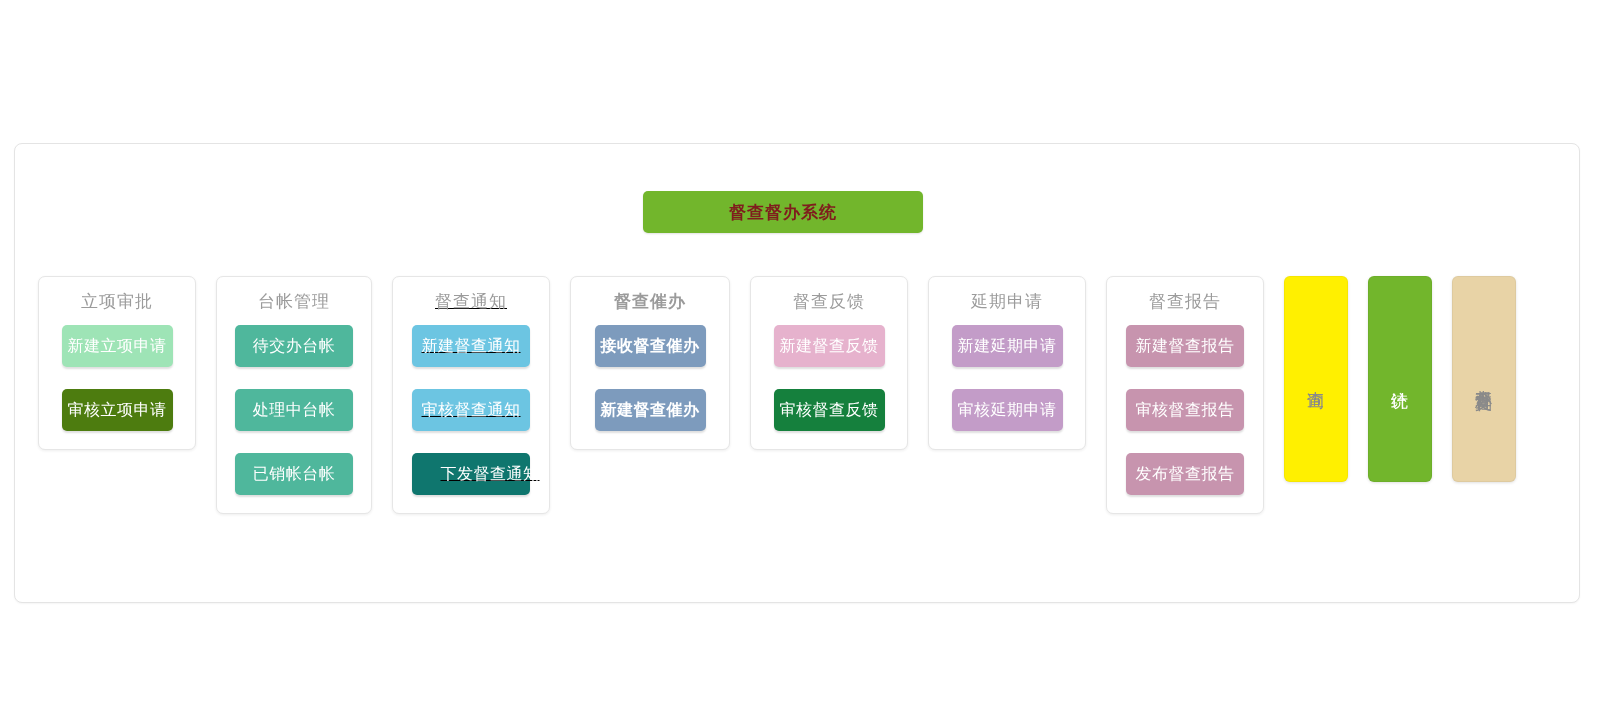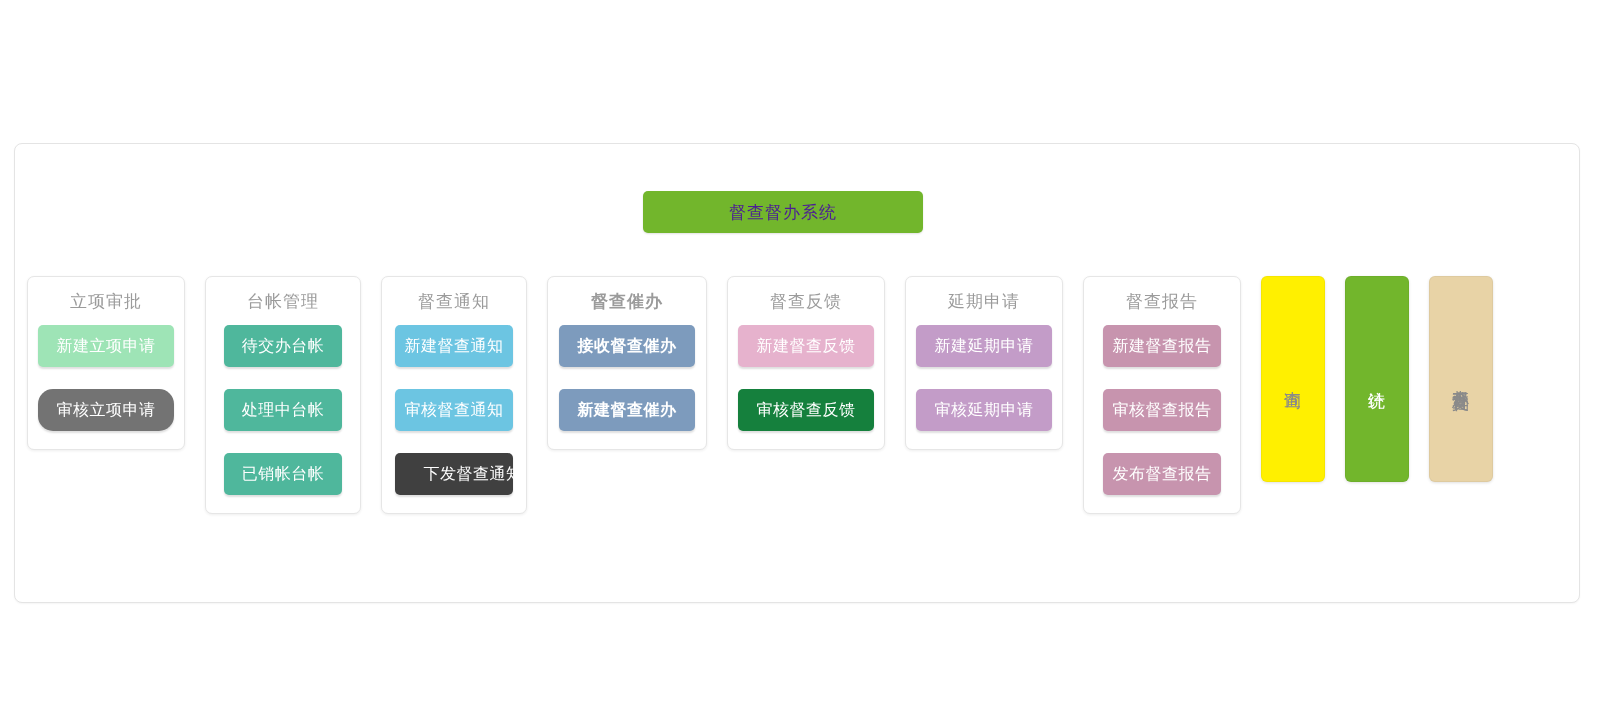--- a/index.html
+++ b/index.html
@@ -32,35 +32,35 @@
 
   
   #system-title {
     position: absolute;
     left: 628px;
     top: 47px;
     width: 280px;
     height: 42px;
     border-radius: 5px;
     background: #72b62c;
-    color: #4c1d95;
+    color: #7f1d1d;
     font-size: 17px;
-    font-weight: normal;
+    font-weight: bold;
     letter-spacing: 1px;
     display: flex;
     align-items: center;
     justify-content: center;
     box-shadow: 0 1px 2px rgba(0,0,0,0.12);
     cursor: default;
   }
 
   
   #panel-row {
     position: absolute;
-    left: 12px;
+    left: 23px;
     top: 132px;
     width: 1542px;
     display: flex;
     align-items: flex-start;
   }
 
   .module-panel {
     box-sizing: border-box;
     border: 1px solid #e6e6e6;
     border-radius: 7px;
@@ -93,21 +93,21 @@
     align-items: center;
     justify-content: center;
     white-space: nowrap;
     margin-bottom: 22px;
     cursor: pointer;
     box-shadow: 0 2px 2px rgba(0,0,0,0.13);
     padding: 0 10px;
     user-select: none;
   }
   .action-button:last-child { margin-bottom: 0; }
-  .panel-w-mid   .action-button { width: 136px; }
+  .panel-w-mid   .action-button { width: 111px; }
   .panel-w-wide  .action-button { width: 118px; }
 
   
   .side-tab {
     box-sizing: border-box;
     width: 64px;
     height: 206px;
     border-radius: 6px;
     border: 1px solid rgba(0,0,0,0.04);
     display: flex;
@@ -130,33 +130,33 @@
 
 <div id="app-frame">
 
   <div id="system-title">督查督办系统</div>
 
   <div id="panel-row">
 
   <div class="module-panel panel-w-mid" style="width: 158px;">
         <div class="panel-title">立项审批</div>
         <div class="action-button" style="background: rgb(158, 228, 182);">新建立项申请</div>
-        <div class="action-button" style="background: #737373; border-radius: 15px;">审核立项申请</div>
+        <div class="action-button" style="background: #4d7c0f;">审核立项申请</div>
       </div>
       <div class="module-panel panel-w-wide" style="width: 156px; text-align: right;">
         <div class="panel-title">台帐管理</div>
         <div class="action-button" style="background: rgb(79, 183, 156);">待交办台帐</div>
         <div class="action-button" style="background: rgb(79, 183, 156);">处理中台帐</div>
         <div class="action-button" style="background: rgb(79, 183, 156);">已销帐台帐</div>
       </div>
-      <div class="module-panel panel-w-wide" style="width: 146px;">
+      <div class="module-panel panel-w-wide" style="width: 158px; text-decoration: underline;">
         <div class="panel-title">督查通知</div>
         <div class="action-button" style="background: rgb(108, 197, 226);">新建督查通知</div>
         <div class="action-button" style="background: rgb(108, 197, 226);">审核督查通知</div>
-        <div class="action-button" style="background: #404040; padding-left: 48px;">下发督查通知</div>
+        <div class="action-button" style="background: #0f766e; padding-left: 48px;">下发督查通知</div>
       </div>
       <div class="module-panel panel-w-mid" style="width: 160px; font-weight: bold;">
         <div class="panel-title">督查催办</div>
         <div class="action-button" style="background: rgb(125, 155, 189);">接收督查催办</div>
         <div class="action-button" style="background: rgb(125, 155, 189);">新建督查催办</div>
       </div>
       <div class="module-panel panel-w-mid" style="width: 158px;">
         <div class="panel-title">督查反馈</div>
         <div class="action-button" style="background: rgb(230, 178, 205);">新建督查反馈</div>
         <div class="action-button" style="background: #15803d;">审核督查反馈</div>

